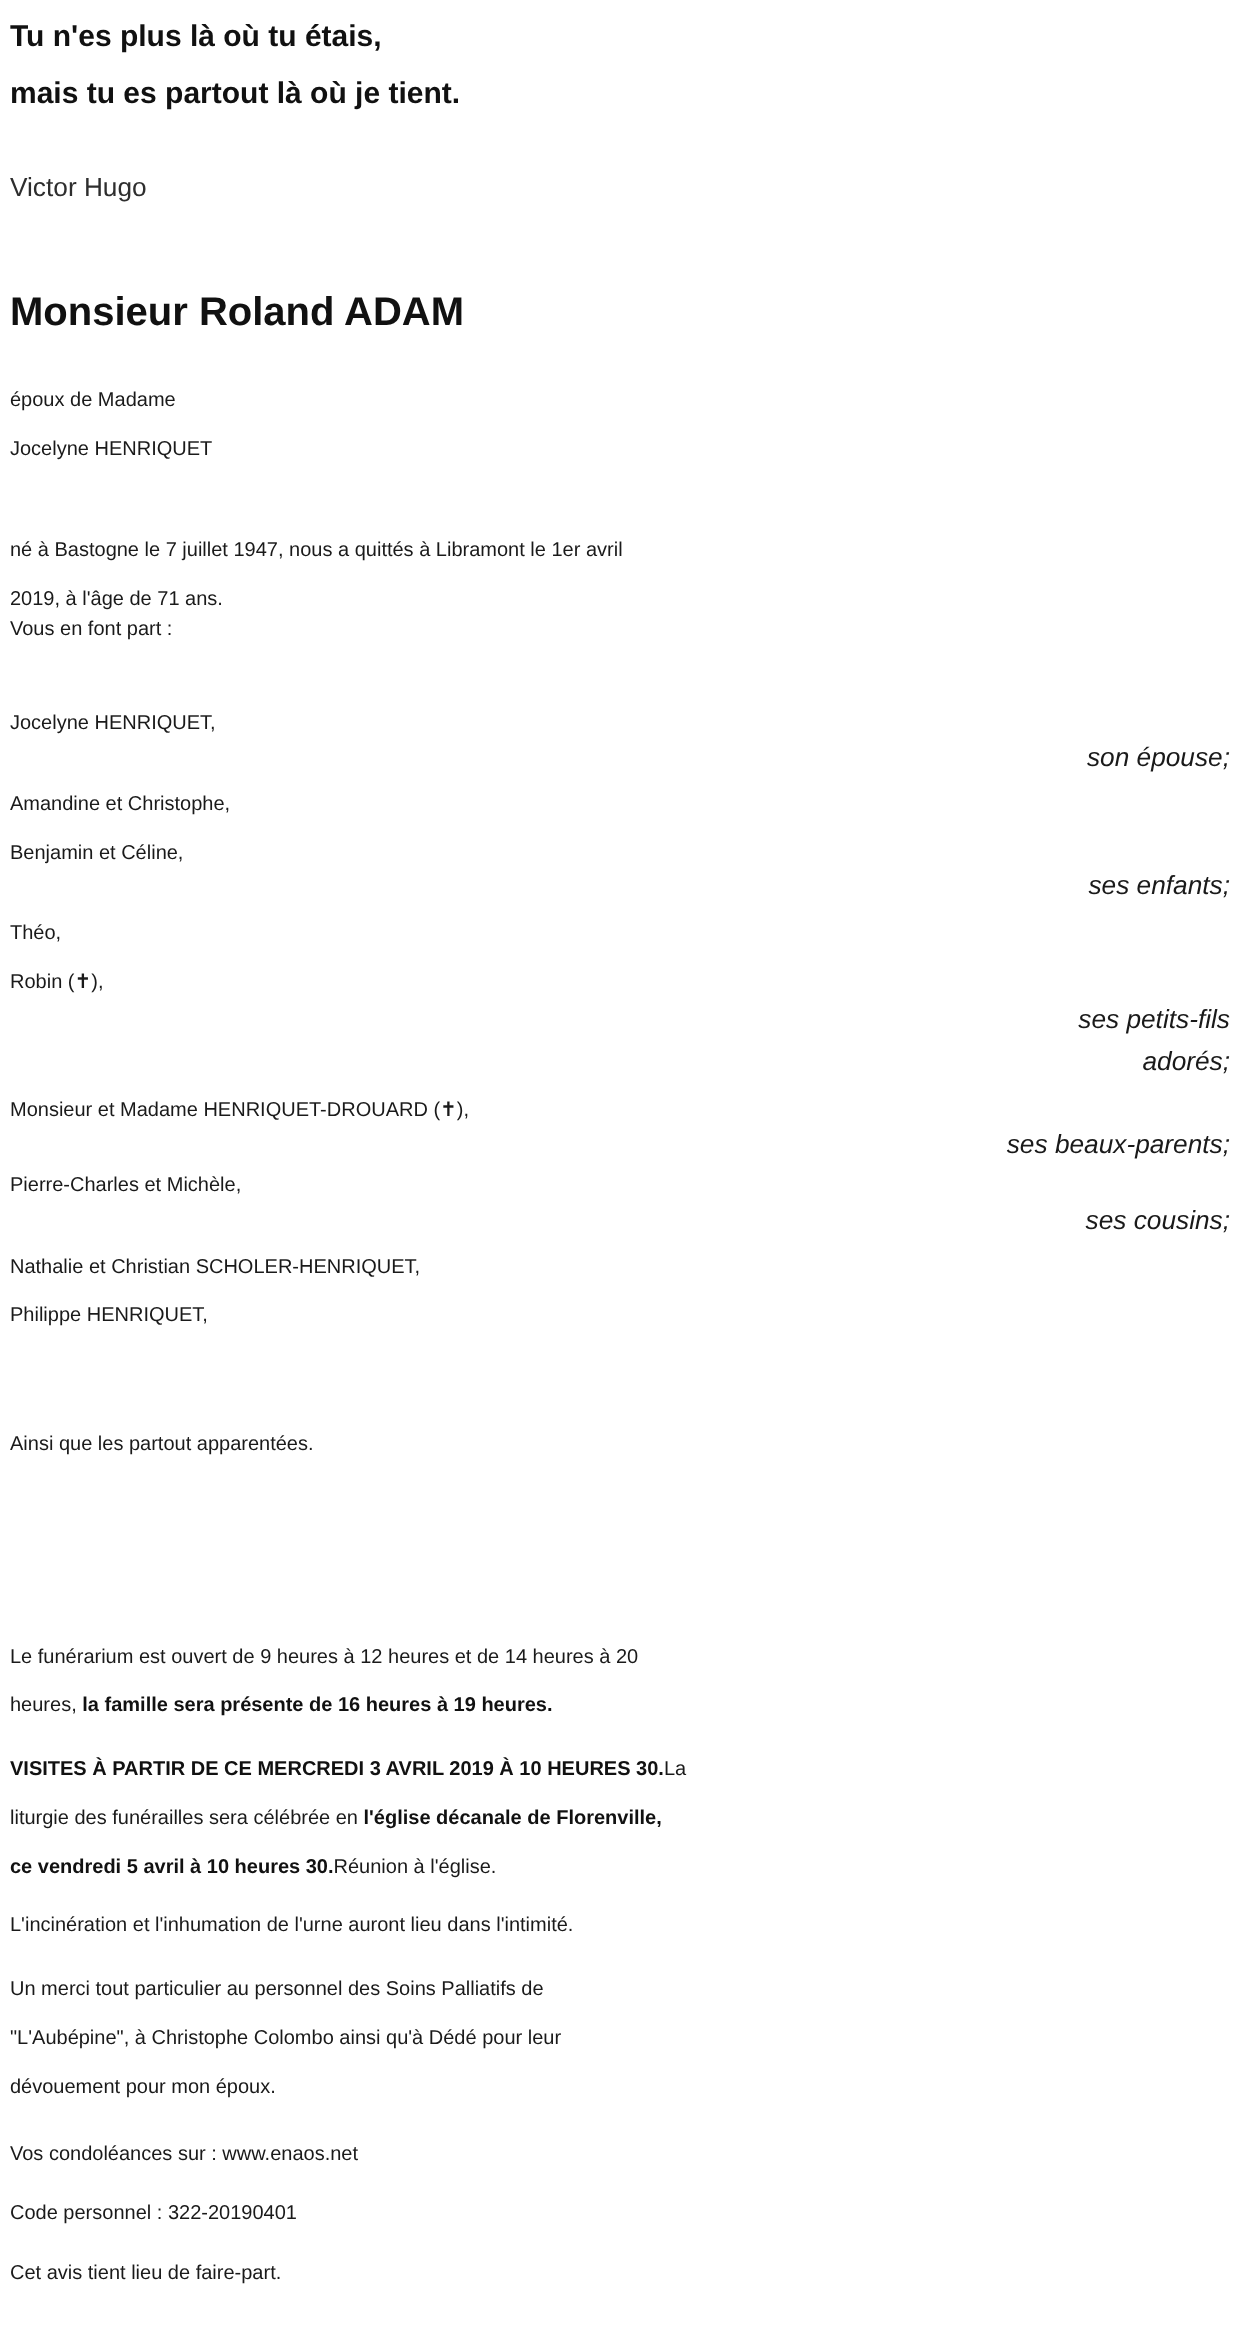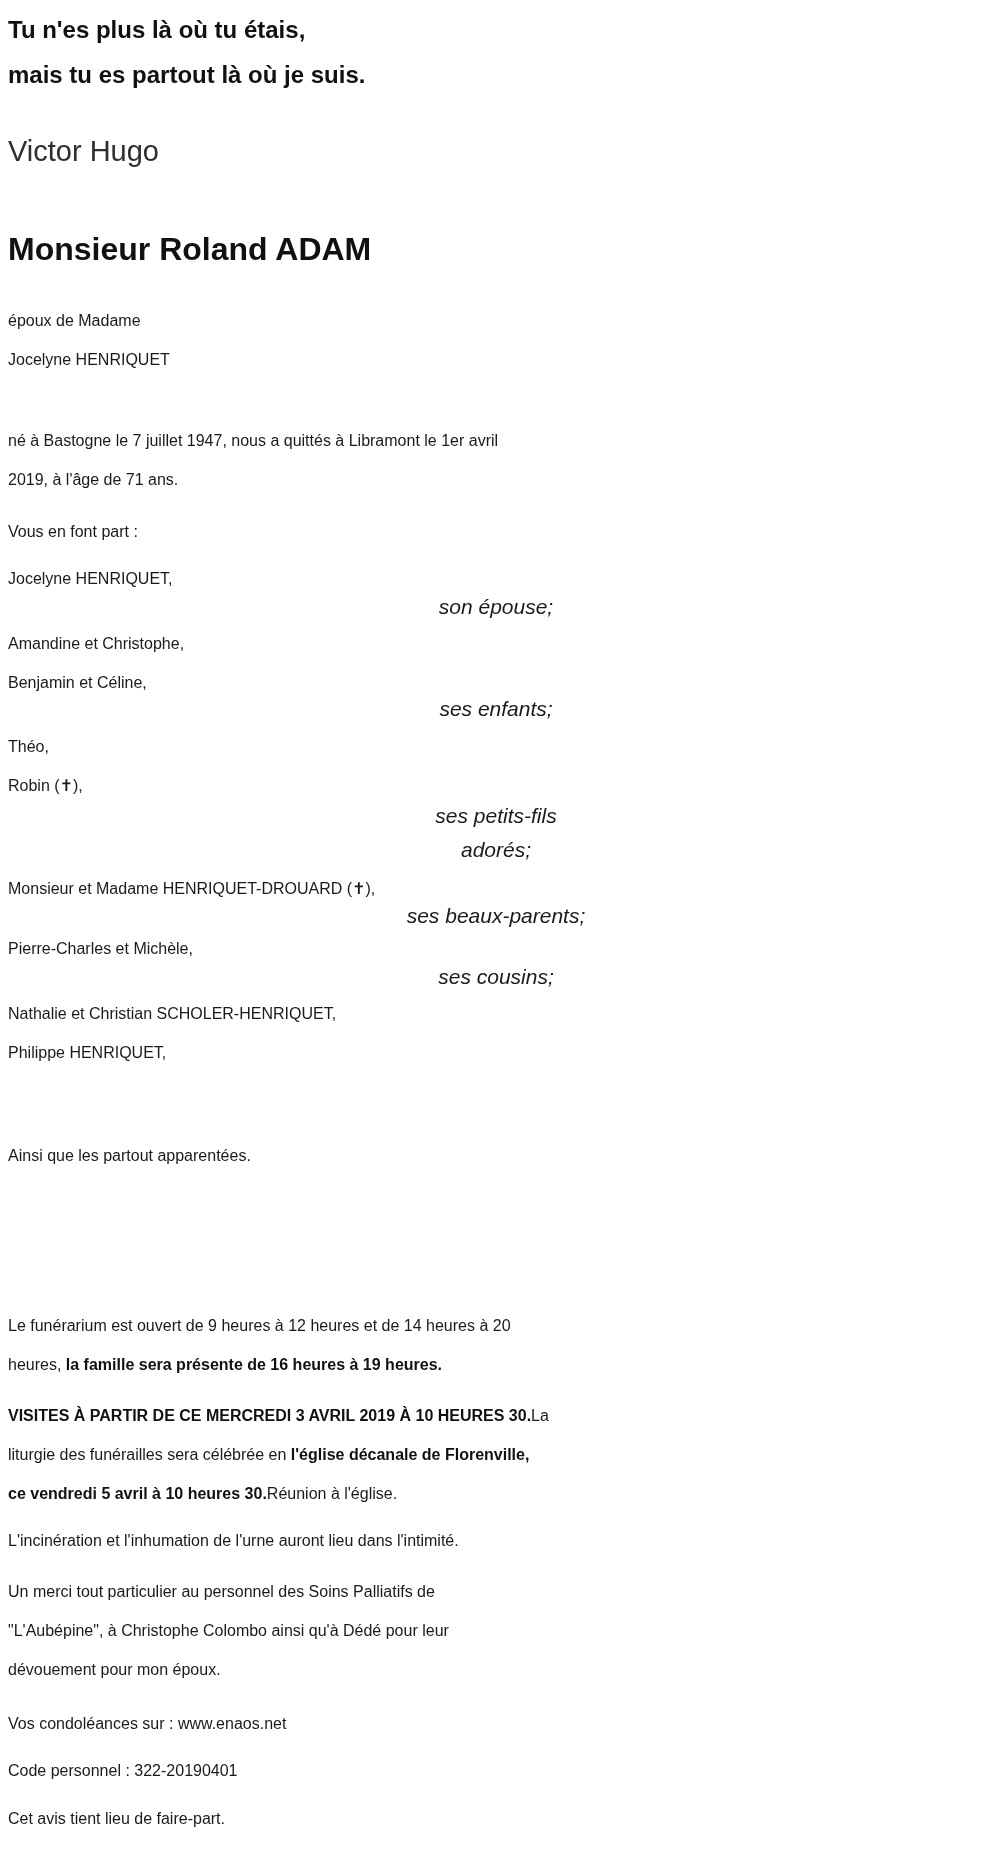--- a/index.html
+++ b/index.html
@@ -20,65 +20,65 @@
     color: #1a1a1a;
   }
   .quote {
     font-size: 24px;
     line-height: 45px;
     font-weight: 700;
     color: #111111;
     white-space: pre-line;
   }
   .author {
-    font-size: 29px;
+    font-size: 21px;
     line-height: 38px;
     font-weight: 400;
     color: #2e2e2e;
   }
   .title {
     font-size: 32px;
     line-height: 42px;
     font-weight: 700;
     color: #111111;
     margin-top: 20px;
   }
   .relation {
     position: absolute;
     left: 8px;
     right: 16px;
     margin: 0;
-    text-align: center;
+    text-align: right;
     font-style: italic;
     font-size: 21px;
     line-height: 34px;
     white-space: pre-line;
     color: #1a1a1a;
   }
   .body strong, .body b { font-weight: 700; color: #111111; }
 </style>
 </head>
 <body>
 
 <div class="page" style="background: rgb(255, 255, 255); color: rgb(26, 26, 26);">
 
   <p class="abs quote" style="top:7px">Tu n'es plus là où tu étais,
-mais tu es partout là où je suis.</p>
+mais tu es partout là où je tient.</p>
 
   <p class="abs author" style="top:132px">Victor Hugo</p>
 
   <h1 class="abs title" style="top:208px">Monsieur Roland ADAM</h1>
 
   <p class="abs body" style="top:301px">époux de Madame
 Jocelyne HENRIQUET</p>
 
   <p class="abs body" style="top:421px">né à Bastogne le 7 juillet 1947, nous a quittés à Libramont le 1er avril
 2019, à l'âge de 71 ans.</p>
 
-  <p class="abs body" style="top:512px">Vous en font part :</p>
+  <p class="abs body" style="top:484px">Vous en font part :</p>
 
   <p class="abs body" style="top:559px">Jocelyne HENRIQUET,</p>
   <p class="relation" style="top:590px">son épouse;</p>
 
   <p class="abs body" style="top:624px">Amandine et Christophe,
 Benjamin et Céline,</p>
   <p class="relation" style="top:692px">ses enfants;</p>
 
   <p class="abs body" style="top:727px">Théo,
 Robin (✝),</p>

